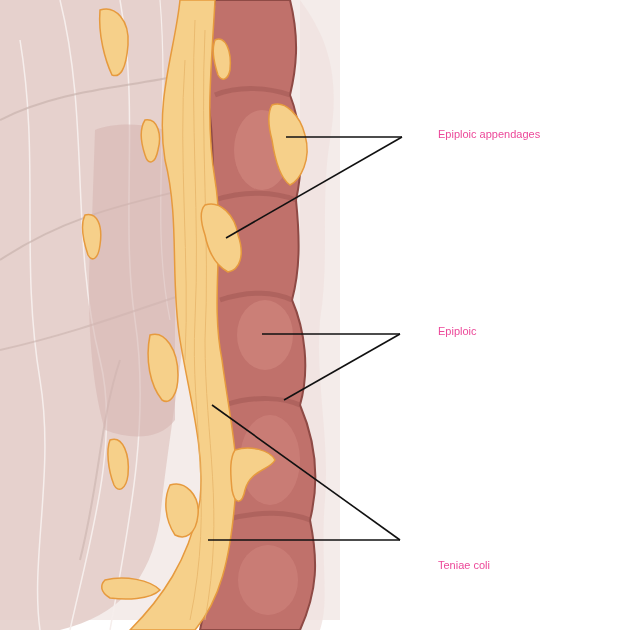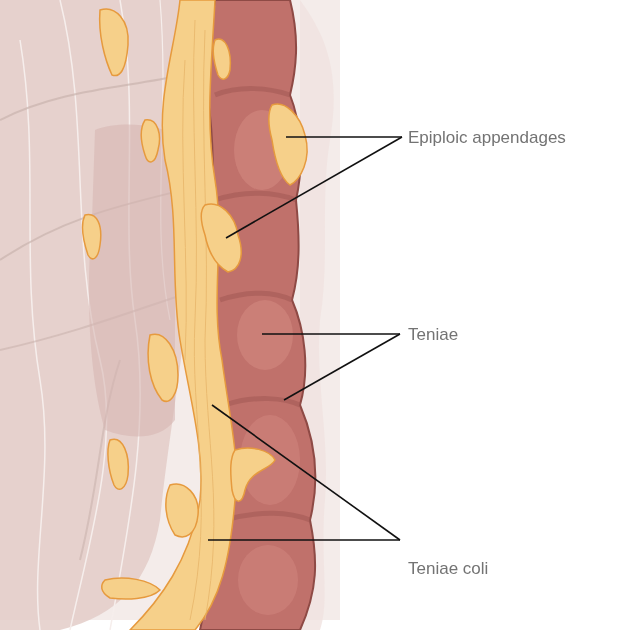--- a/index.html
+++ b/index.html
@@ -1,18 +1,18 @@
 <!DOCTYPE html>
 <html><head>
 <meta charset="utf-8">
 <style>
   html, body { margin: 0; padding: 0; background: #ffffff; }
   body { width: 630px; height: 630px; overflow: hidden; position: relative; font-family: "Liberation Sans", sans-serif; }
   #figure { position: absolute; left: 0; top: 0; width: 630px; height: 630px; }
-  .label { position: absolute; font-size: 17px; color: #737373; white-space: nowrap; line-height: 1; }
+  .label { position: absolute; font-size: 11px; color: #ec4899; white-space: nowrap; line-height: 1; margin-left: 30px; }
 </style>
 </head>
 <body>
 
 <svg id="figure" viewBox="0 0 630 630" xmlns="http://www.w3.org/2000/svg">
 
   <g>
     <path d="M0,0 L340,0 L340,620 L0,620 Z" fill="#ebdcd8" opacity="0.55"></path>
     <path d="M0,0 L230,0 C200,80 190,160 190,240 C190,330 170,420 160,520 C150,580 120,615 60,630 L0,630 Z" fill="#e3cdc8" opacity="0.85"></path>
     <path d="M60,0 C90,120 70,240 100,360 C120,440 90,540 70,630" stroke="#f6eeec" stroke-width="1.5" fill="none"></path>
@@ -69,14 +69,14 @@
     <line x1="402" y1="137" x2="286" y2="137"></line>
     <line x1="402" y1="137" x2="226" y2="238"></line>
     <line x1="400" y1="334" x2="262" y2="334"></line>
     <line x1="400" y1="334" x2="284" y2="400"></line>
     <line x1="400" y1="540" x2="212" y2="405"></line>
     <line x1="400" y1="540" x2="208" y2="540"></line>
   </g>
 </svg>
 
 <div class="label" style="left:408px; top:129px;">Epiploic appendages</div>
-<div class="label" style="left:408px; top:326px;">Teniae</div>
+<div class="label" style="left:408px; top:326px;">Epiploic</div>
 <div class="label" style="left:408px; top:560px;">Teniae coli</div>
 
 </body></html>

